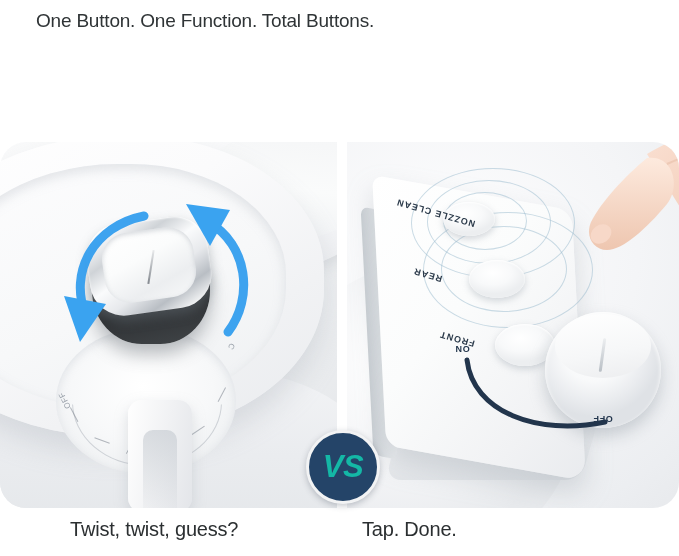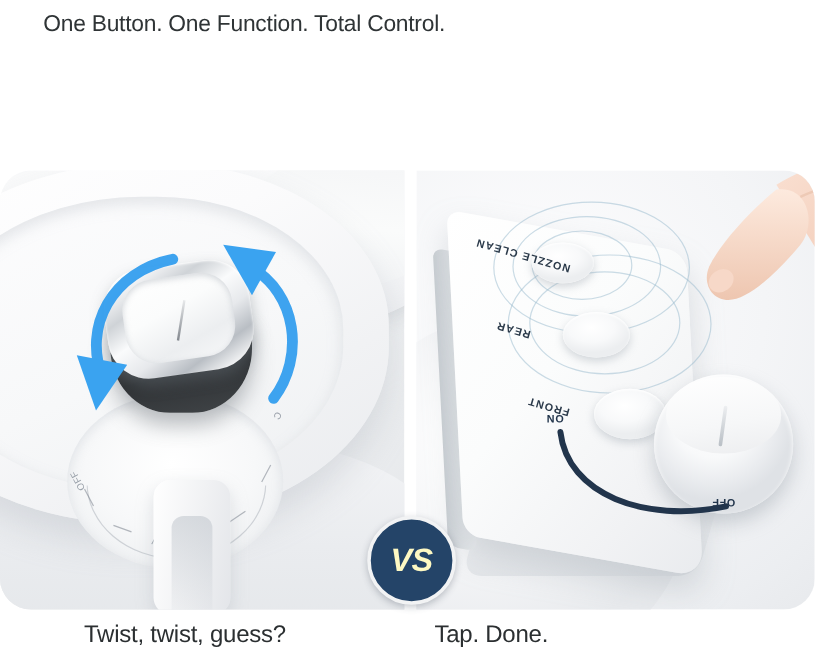--- a/index.html
+++ b/index.html
@@ -258,22 +258,22 @@
   }
 
   
   .vs-badge {
     position: absolute;
     left: 306px; top: 288px; width: 74px; height: 74px;
     border-radius: 50%;
     background: #244468;
     border: 3px solid #f2f3f4;
     display: flex; align-items: center; justify-content: center;
-    color: #fef9c3;
-    font-size: 27px;
+    color: #14b8a6;
+    font-size: 31px;
     font-weight: bold;
     font-style: italic;
     letter-spacing: -0.5px;
     box-shadow: 0 2px 6px rgba(60,70,85,.30);
     z-index: 30;
   }
 
   
   .captions {
     position: absolute;
@@ -286,21 +286,21 @@
     letter-spacing: -0.2px;
     white-space: nowrap;
   }
   .caption-left  { left: 70px;  top: 0; }
   .caption-right { left: 362px; top: 0; }
 </style>
 </head>
 <body>
 
 <div class="header">
-  <div class="page-subtitle">One Button. One Function. Total Control.</div>
+  <div class="page-subtitle">One Button. One Function. Total Buttons.</div>
 </div>
 
 <div class="compare">
 
   <div class="panel panel-left">
     <div class="lp-bg"></div>
     <div class="lp-body"></div>
     <div class="lp-rim"></div>
     <div class="lp-rim2"></div>
     <div class="lp-lid"></div>

